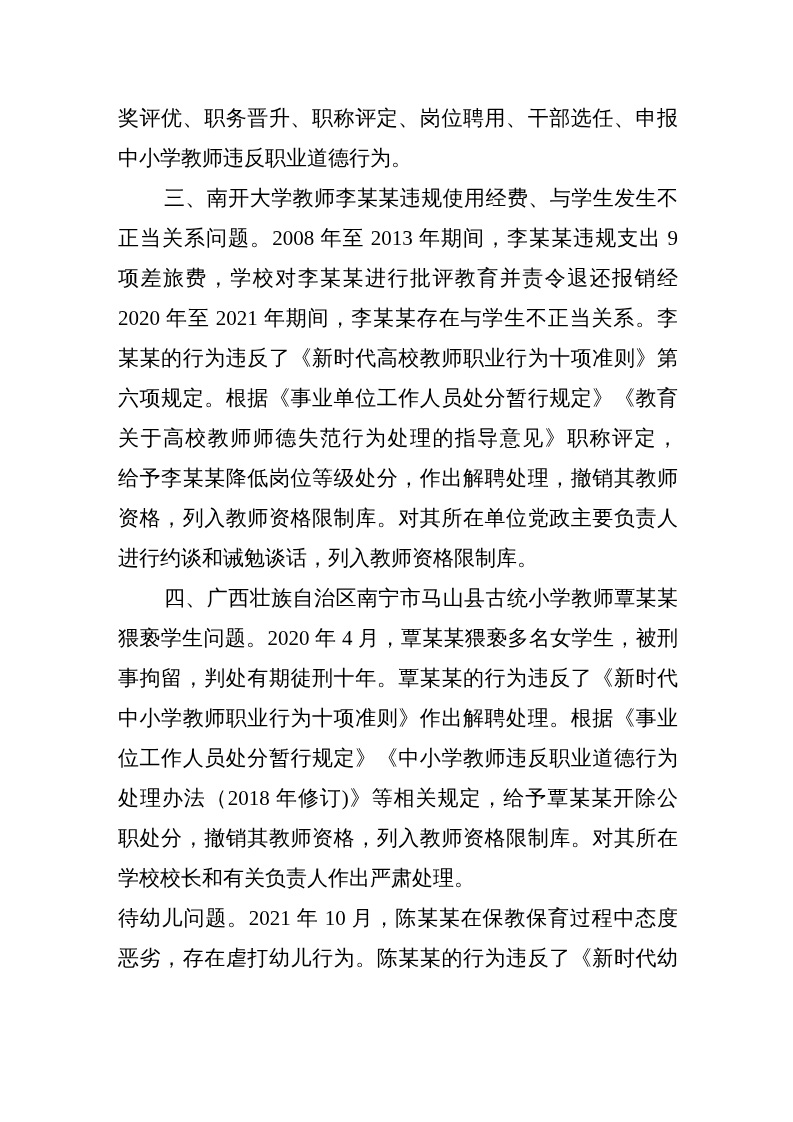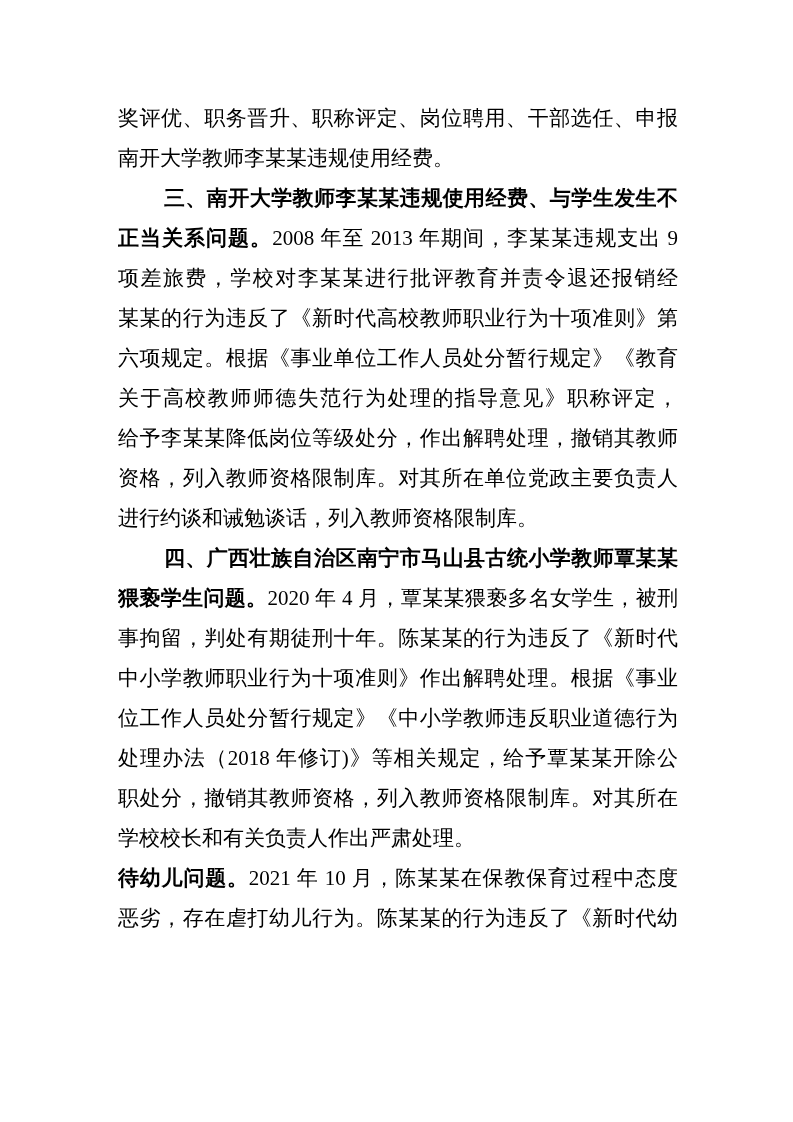--- a/index.html
+++ b/index.html
@@ -36,41 +36,42 @@
     text-align: justify;
     text-align-last: justify;
     text-justify: inter-character;
   }
   .l {
     text-align: left;
     text-align-last: left;
   }
   .ind { padding-left: 46px; }
   .run { font-weight: 400; }
-  .run.bold { font-weight: 700; }
+  .run.bold { font-weight: 400; }
 </style>
 </head>
 <body>
 
 <div class="page">
   <div class="doc-body">
       <div class="line j"><span class="run">奖评优、职务晋升、职称评定、岗位聘用、干部选任、申报</span></div>
-      <div class="line l"><span class="run">南开大学教师李某某违规使用经费。</span></div>
+      <div class="line l"><span class="run">中小学教师违反职业道德行为。</span></div>
       <div class="line j ind"><span class="run bold">三、南开大学教师李某某违规使用经费、与学生发生不</span></div>
       <div class="line j"><span class="run bold">正当关系问题。</span><span class="run">2008 年至 2013 年期间，李某某违规支出 9</span></div>
       <div class="line j"><span class="run">项差旅费，学校对李某某进行批评教育并责令退还报销经费。</span></div>
+      <div class="line j"><span class="run">2020 年至 2021 年期间，李某某存在与学生不正当关系。李</span></div>
       <div class="line j"><span class="run">某某的行为违反了《新时代高校教师职业行为十项准则》第</span></div>
       <div class="line j"><span class="run">六项规定。根据《事业单位工作人员处分暂行规定》《教育部</span></div>
       <div class="line j"><span class="run">关于高校教师师德失范行为处理的指导意见》职称评定，</span></div>
       <div class="line j"><span class="run">给予李某某降低岗位等级处分，作出解聘处理，撤销其教师</span></div>
       <div class="line j"><span class="run">资格，列入教师资格限制库。对其所在单位党政主要负责人</span></div>
       <div class="line l"><span class="run">进行约谈和诫勉谈话，列入教师资格限制库。</span></div>
       <div class="line j ind"><span class="run bold">四、广西壮族自治区南宁市马山县古统小学教师覃某某</span></div>
       <div class="line j"><span class="run bold">猥亵学生问题。</span><span class="run">2020 年 4 月，覃某某猥亵多名女学生，被刑</span></div>
-      <div class="line j"><span class="run">事拘留，判处有期徒刑十年。陈某某的行为违反了《新时代</span></div>
+      <div class="line j"><span class="run">事拘留，判处有期徒刑十年。覃某某的行为违反了《新时代</span></div>
       <div class="line j"><span class="run">中小学教师职业行为十项准则》作出解聘处理。根据《事业单</span></div>
       <div class="line j"><span class="run">位工作人员处分暂行规定》《中小学教师违反职业道德行为</span></div>
       <div class="line j"><span class="run">处理办法（2018 年修订)》等相关规定，给予覃某某开除公</span></div>
       <div class="line j"><span class="run">职处分，撤销其教师资格，列入教师资格限制库。对其所在</span></div>
       <div class="line l"><span class="run">学校校长和有关负责人作出严肃处理。</span></div>
       <div class="line j"><span class="run bold">待幼儿问题。</span><span class="run">2021 年 10 月，陈某某在保教保育过程中态度</span></div>
       <div class="line j"><span class="run">恶劣，存在虐打幼儿行为。陈某某的行为违反了《新时代幼</span></div>
     </div>
 </div>
 

